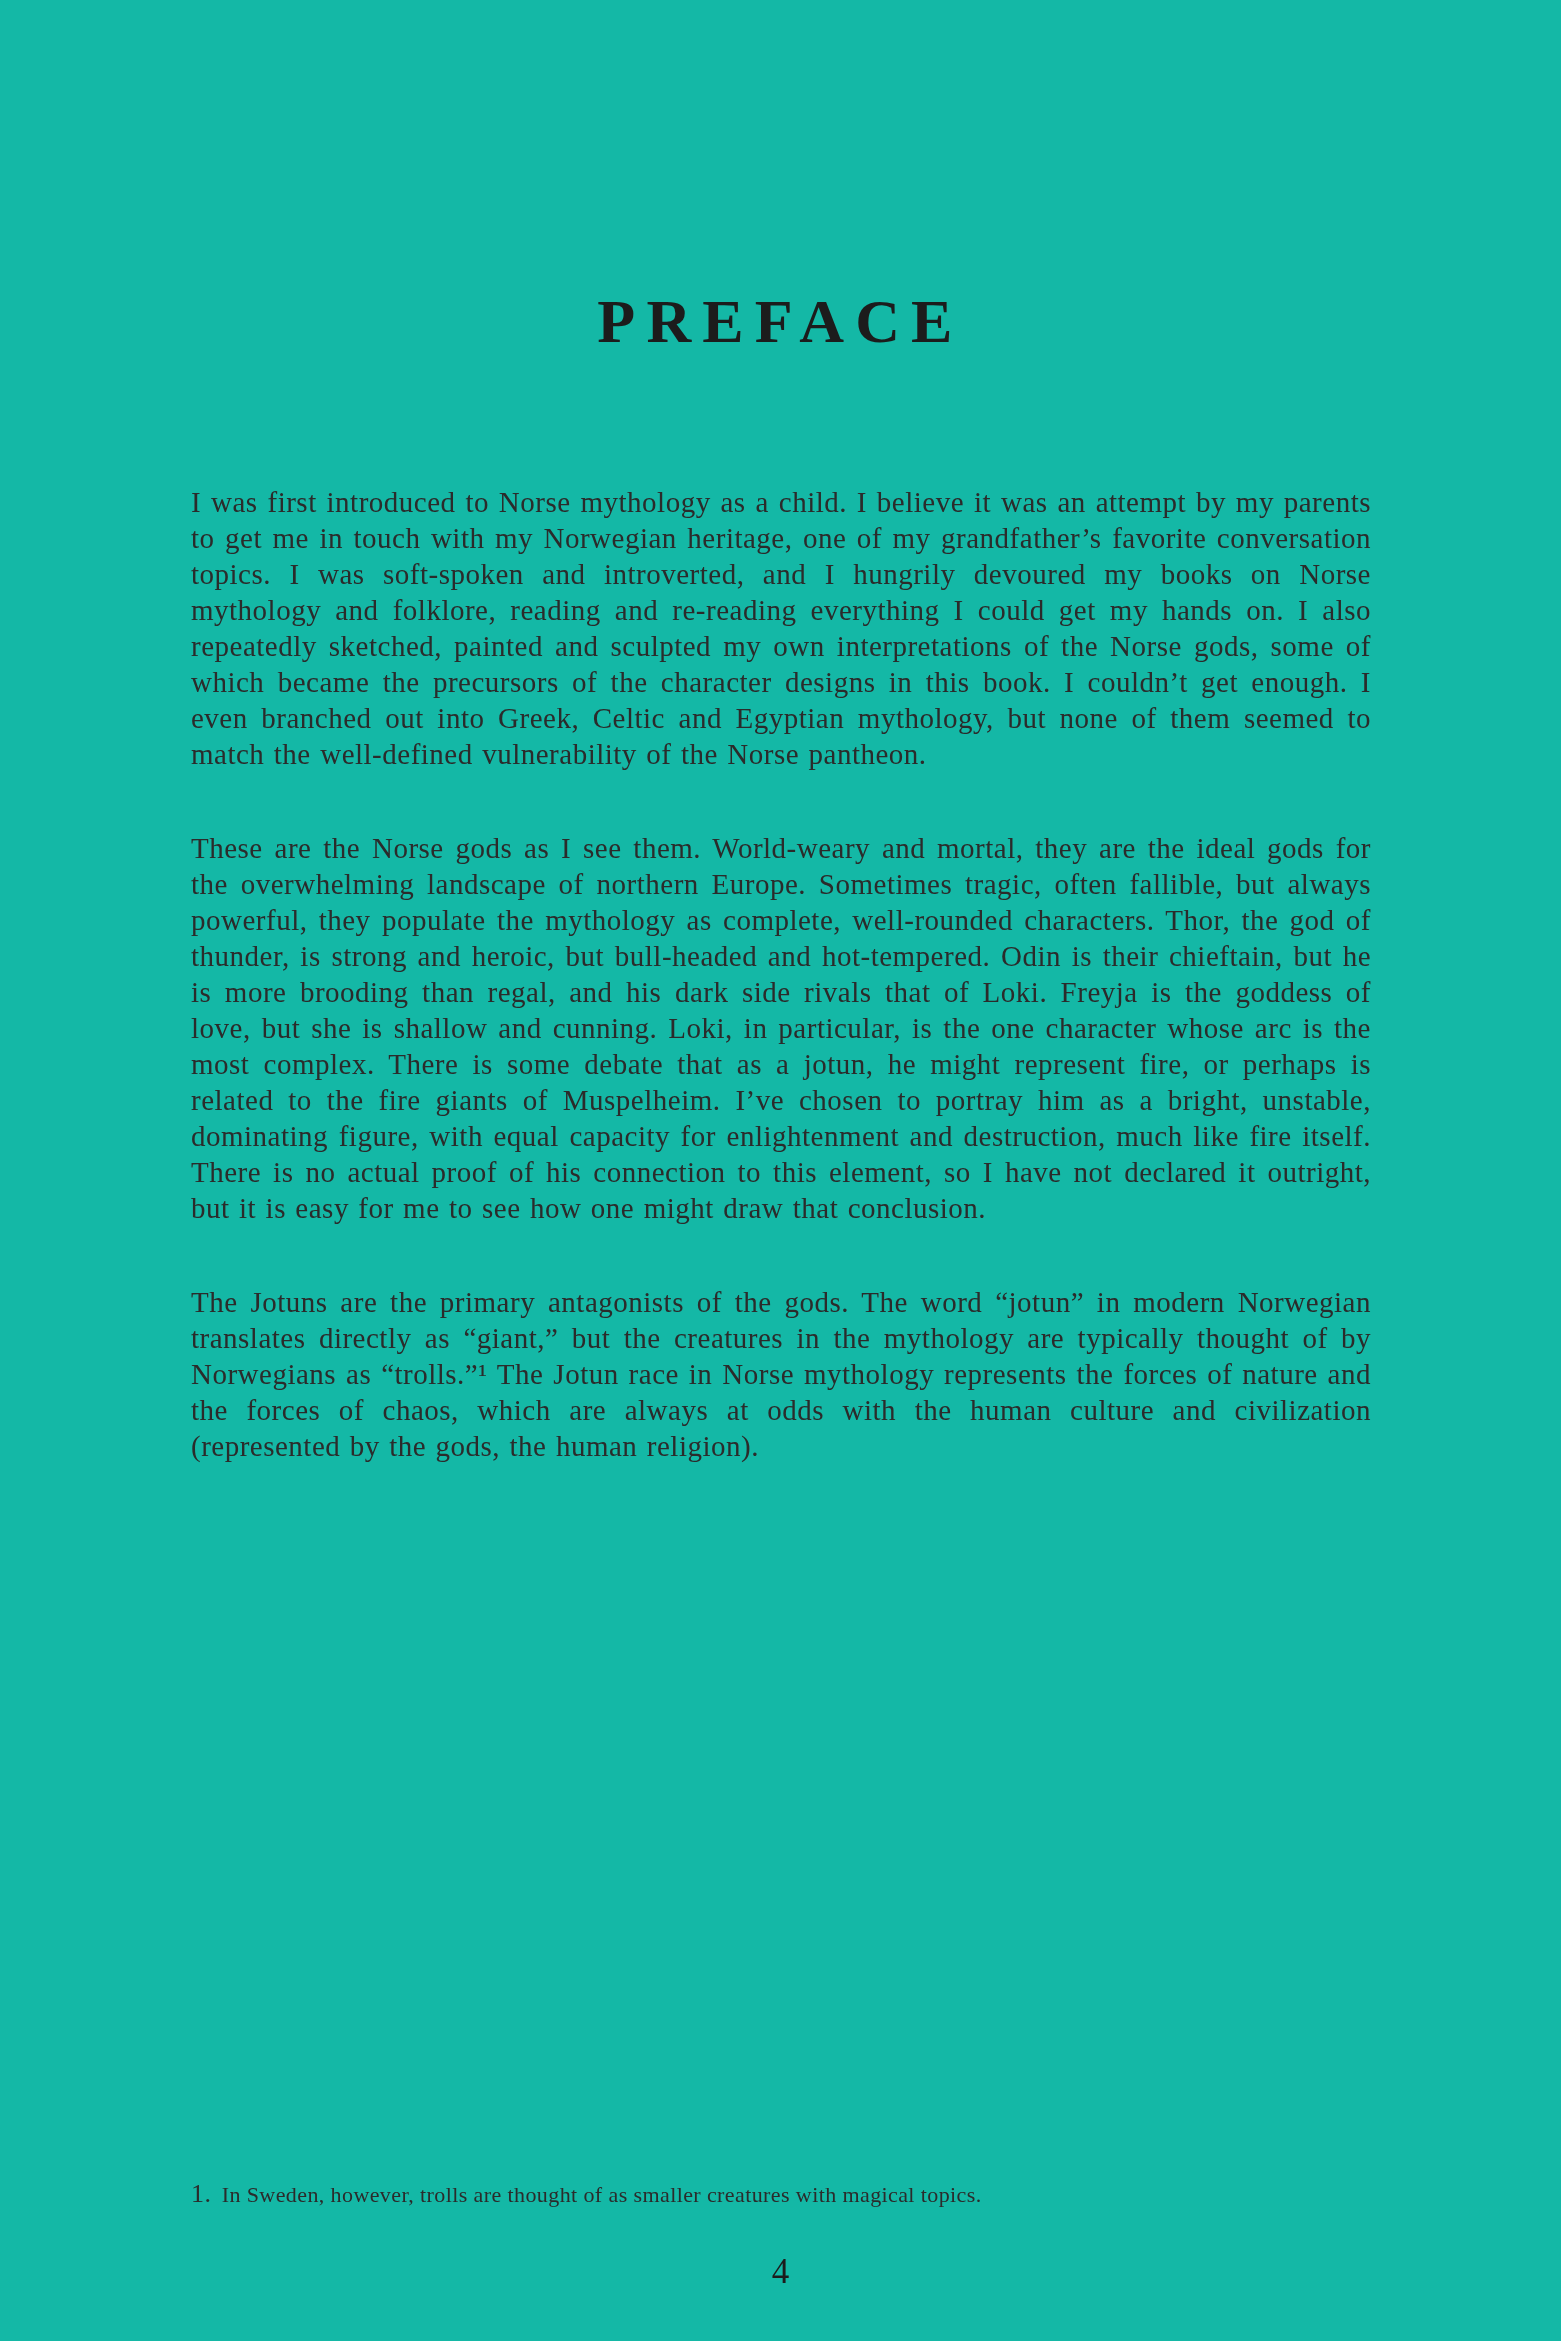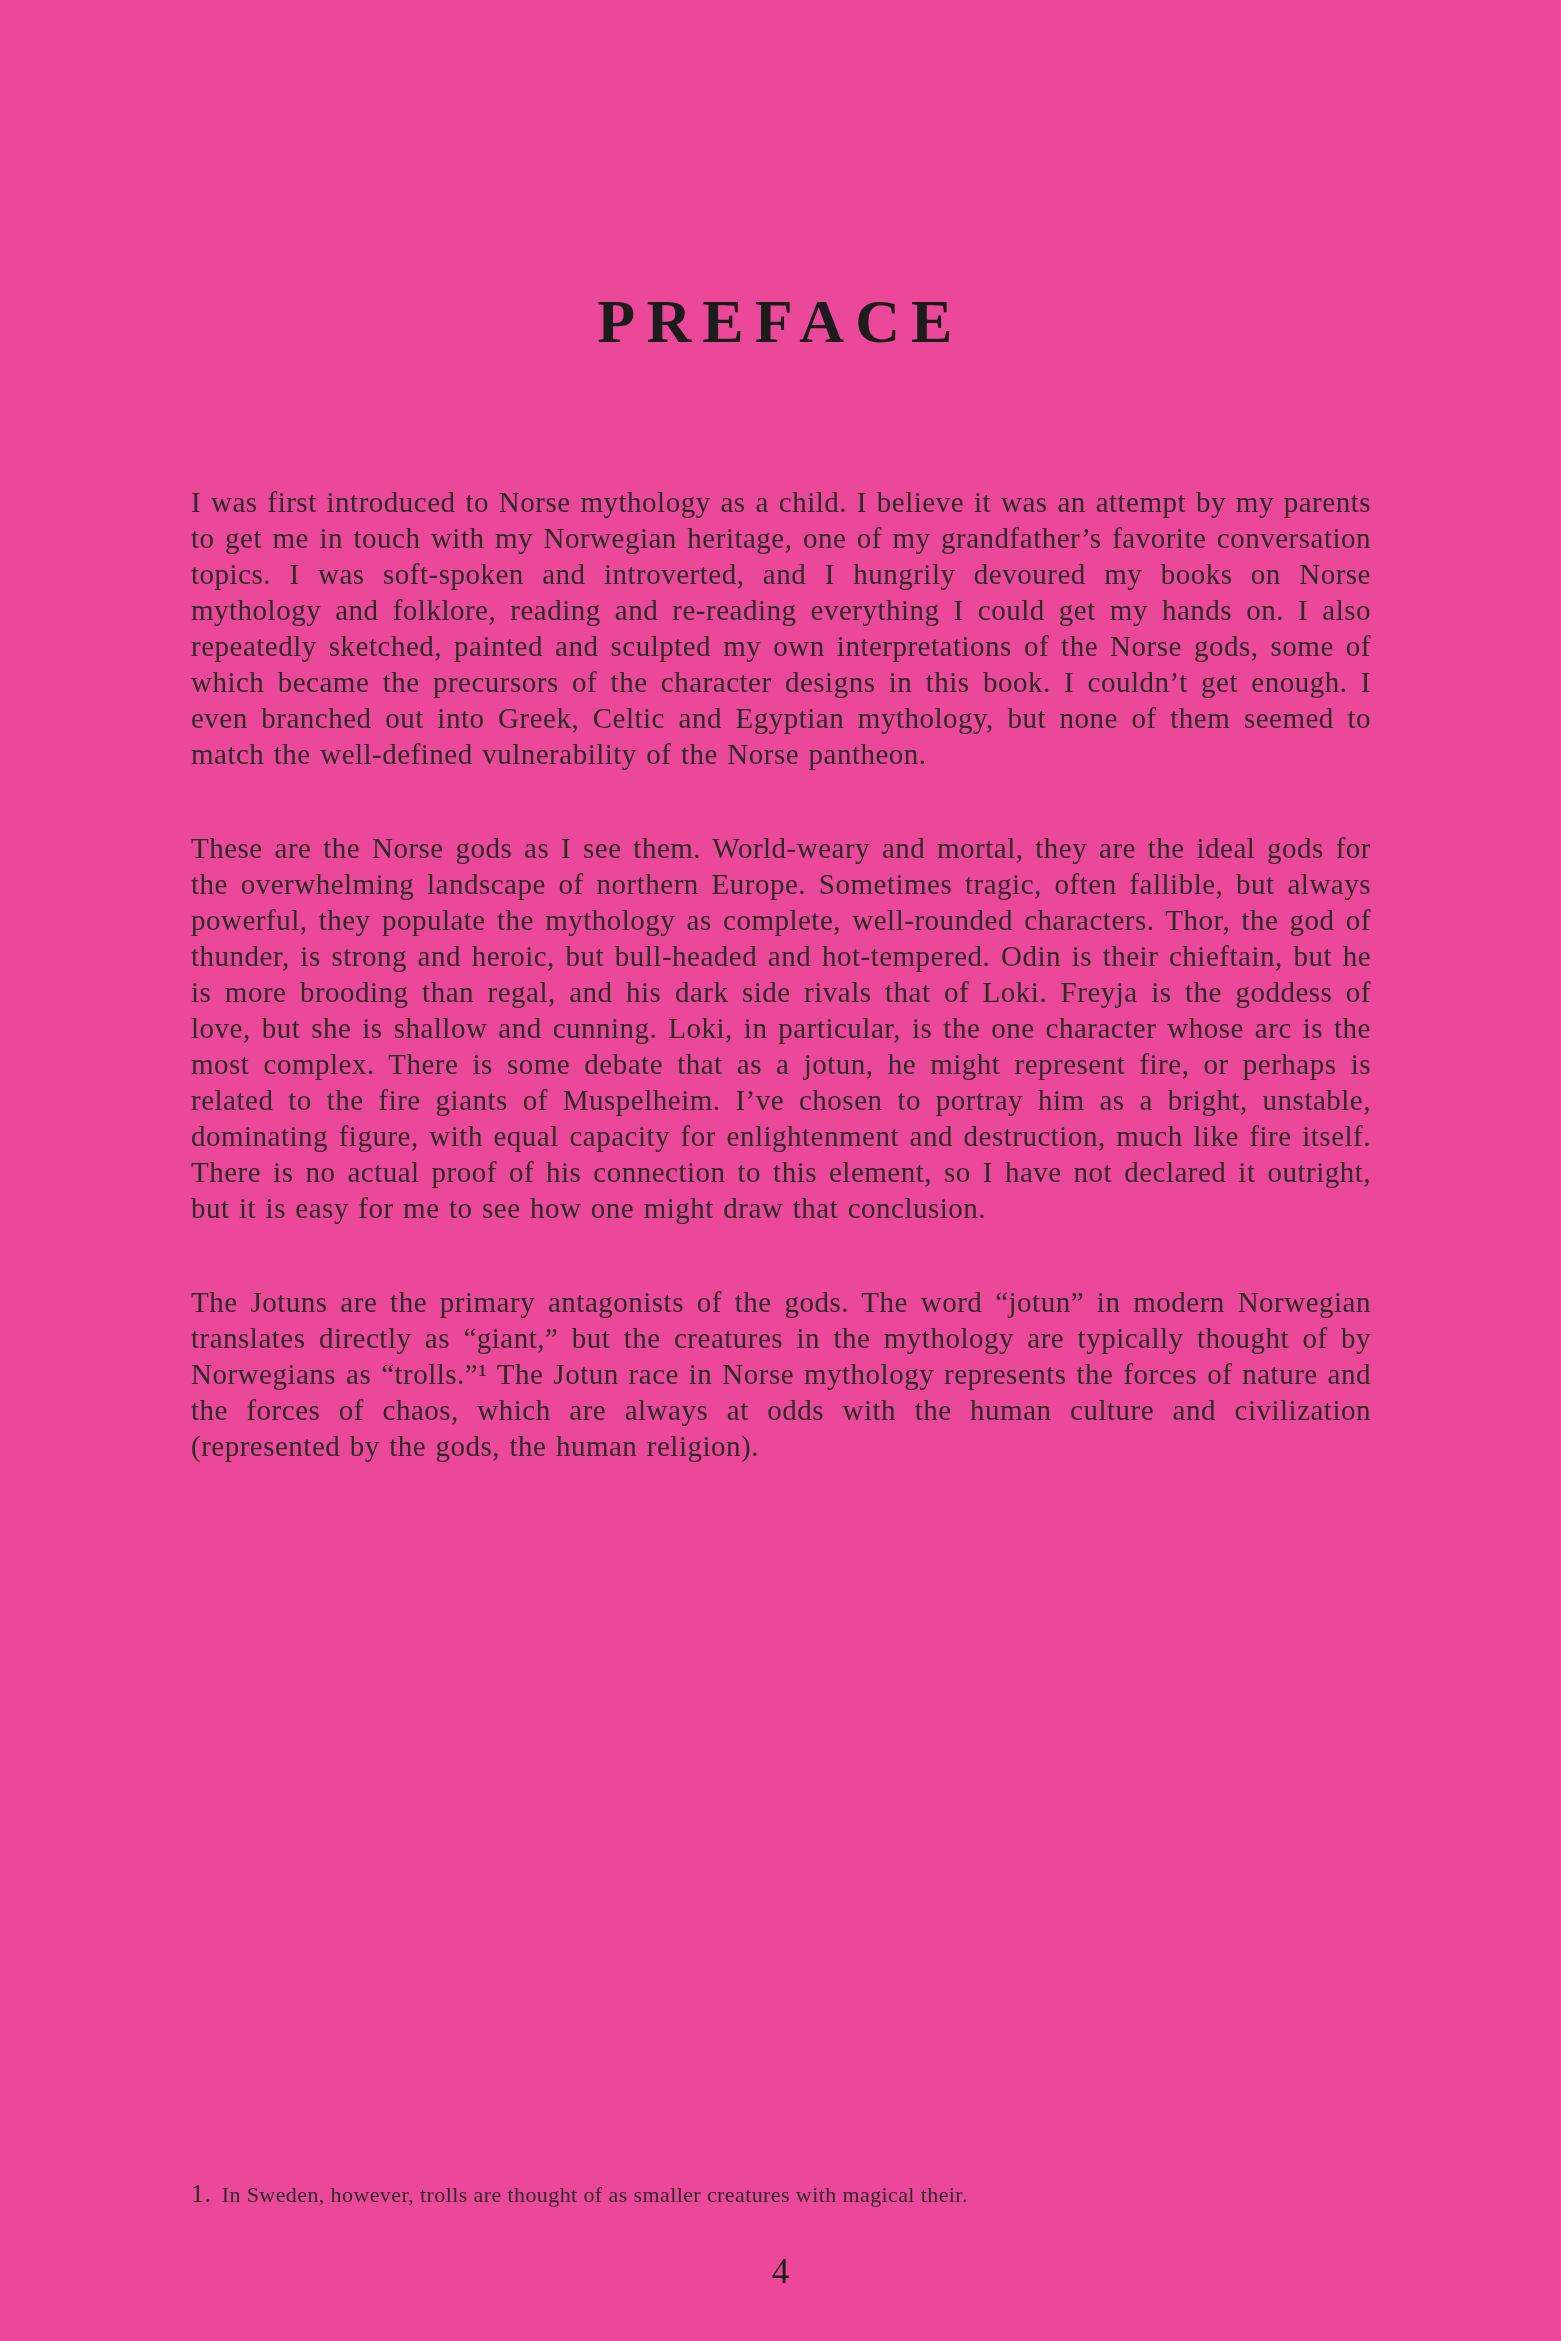--- a/index.html
+++ b/index.html
@@ -4,21 +4,21 @@
 <style>
   html, body {
     margin: 0;
     padding: 0;
     background: #ffffff;
   }
   .page {
     position: relative;
     width: 1561px;
     height: 2342px;
-    background: #ec4899;
+    background: #14b8a6;
     font-family: "Liberation Serif", serif;
     color: #2a2a2a;
     overflow: hidden;
     margin: 0 auto;
   }
   .title {
     position: absolute;
     top: 286px;
     left: 0;
     width: 100%;
@@ -77,19 +77,19 @@
 
   <h1 class="title">PREFACE</h1>
 
   <div class="body-text">
     <p>I was first introduced to Norse mythology as a child. I believe it was an attempt by my parents to get me in touch with my Norwegian heritage, one of my grandfather’s favorite conversation topics. I was soft-spoken and introverted, and I hungrily devoured my books on Norse mythology and folklore, reading and re-reading everything I could get my hands on. I also repeatedly sketched, painted and sculpted my own interpretations of the Norse gods, some of which became the precursors of the character designs in this book. I couldn’t get enough. I even branched out into Greek, Celtic and Egyptian mythology, but none of them seemed to match the well-defined vulnerability of the Norse pantheon.</p>
     <p>These are the Norse gods as I see them. World-weary and mortal, they are the ideal gods for the overwhelming landscape of northern Europe. Sometimes tragic, often fallible, but always powerful, they populate the mythology as complete, well-rounded characters. Thor, the god of thunder, is strong and heroic, but bull-headed and hot-tempered. Odin is their chieftain, but he is more brooding than regal, and his dark side rivals that of Loki. Freyja is the goddess of love, but she is shallow and cunning. Loki, in particular, is the one character whose arc is the most complex. There is some debate that as a jotun, he might represent fire, or perhaps is related to the fire giants of Muspelheim. I’ve chosen to portray him as a bright, unstable, dominating figure, with equal capacity for enlightenment and destruction, much like fire itself. There is no actual proof of his connection to this element, so I have not declared it outright, but it is easy for me to see how one might draw that conclusion.</p>
     <p>The Jotuns are the primary antagonists of the gods.  The word “jotun” in modern Norwegian translates directly as “giant,” but the creatures in the mythology are typically thought of by Norwegians as “trolls.”¹ The Jotun race in Norse mythology represents the forces of nature and the forces of chaos, which are always at odds with the human culture and civilization (represented by the gods, the human religion).</p>
   </div>
 
   <div class="footnote">
-    <span class="fn-marker">1.</span><span class="fn-text">In Sweden, however, trolls are thought of as smaller creatures with magical their.</span>
+    <span class="fn-marker">1.</span><span class="fn-text">In Sweden, however, trolls are thought of as smaller creatures with magical topics.</span>
   </div>
 
   <div class="page-number">4</div>
 
 </div>
 
 
 </body></html>

